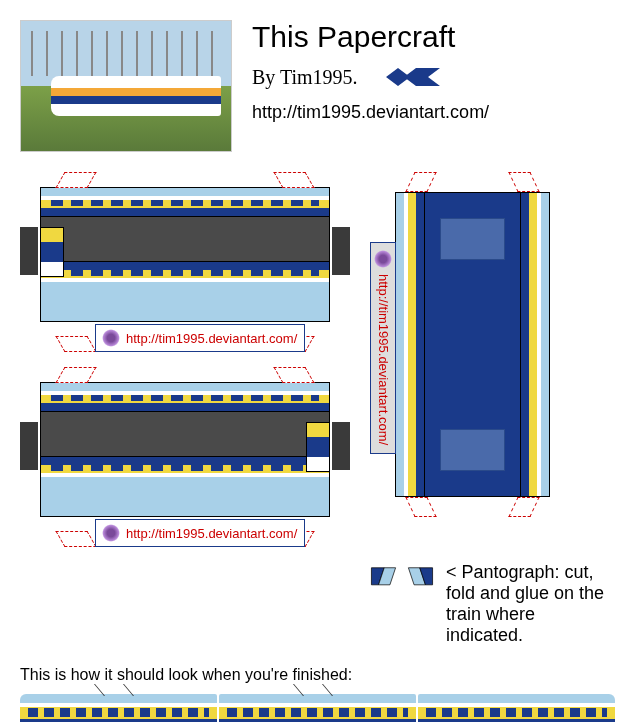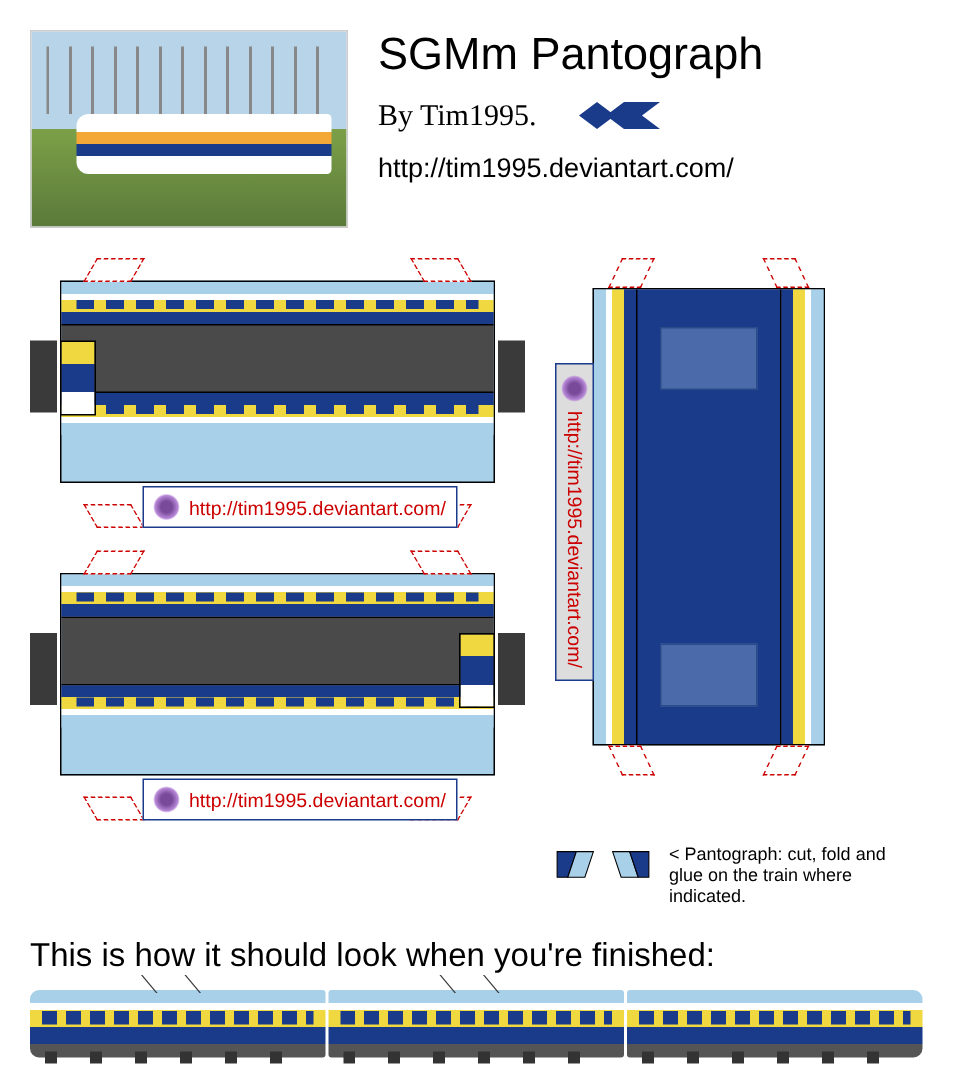--- a/index.html
+++ b/index.html
@@ -259,25 +259,25 @@
     gap: 12px;
     margin: 10px 0 20px 350px;
   }
   .panto {
     width: 90px;
     height: 30px;
     position: relative;
   }
   .panto svg { width: 100%; height: 100%; }
   .panto-text {
-    font-size: 12px;
+    font-size: 18px;
     max-width: 170px;
   }
   .finish-text {
-    font-size: 22px;
+    font-size: 16px;
     margin: 15px 0 10px 0;
   }
   .finished-train {
     width: 595px;
     height: 45px;
     position: relative;
     display: flex;
     gap: 2px;
   }
   .car {
@@ -322,21 +322,21 @@
   }
 </style>
 </head>
 <body>
 
 <div class="header">
   <div class="photo">
     <div class="photo-train"></div>
   </div>
   <div class="header-text">
-    <h1 class="title">SGMm Pantograph</h1>
+    <h1 class="title">This Papercraft</h1>
     <div class="author-row">
       <span>By Tim1995.</span>
       <span class="ns-logo">
         <svg viewBox="0 0 100 40">
           <path d="M5 20 L25 5 L45 20 L25 35 Z M35 20 L55 5 L95 5 L75 20 L95 35 L55 35 Z" fill="#1a3a8a"></path>
         </svg>
       </span>
     </div>
     <div class="url">http://tim1995.deviantart.com/</div>
   </div>

